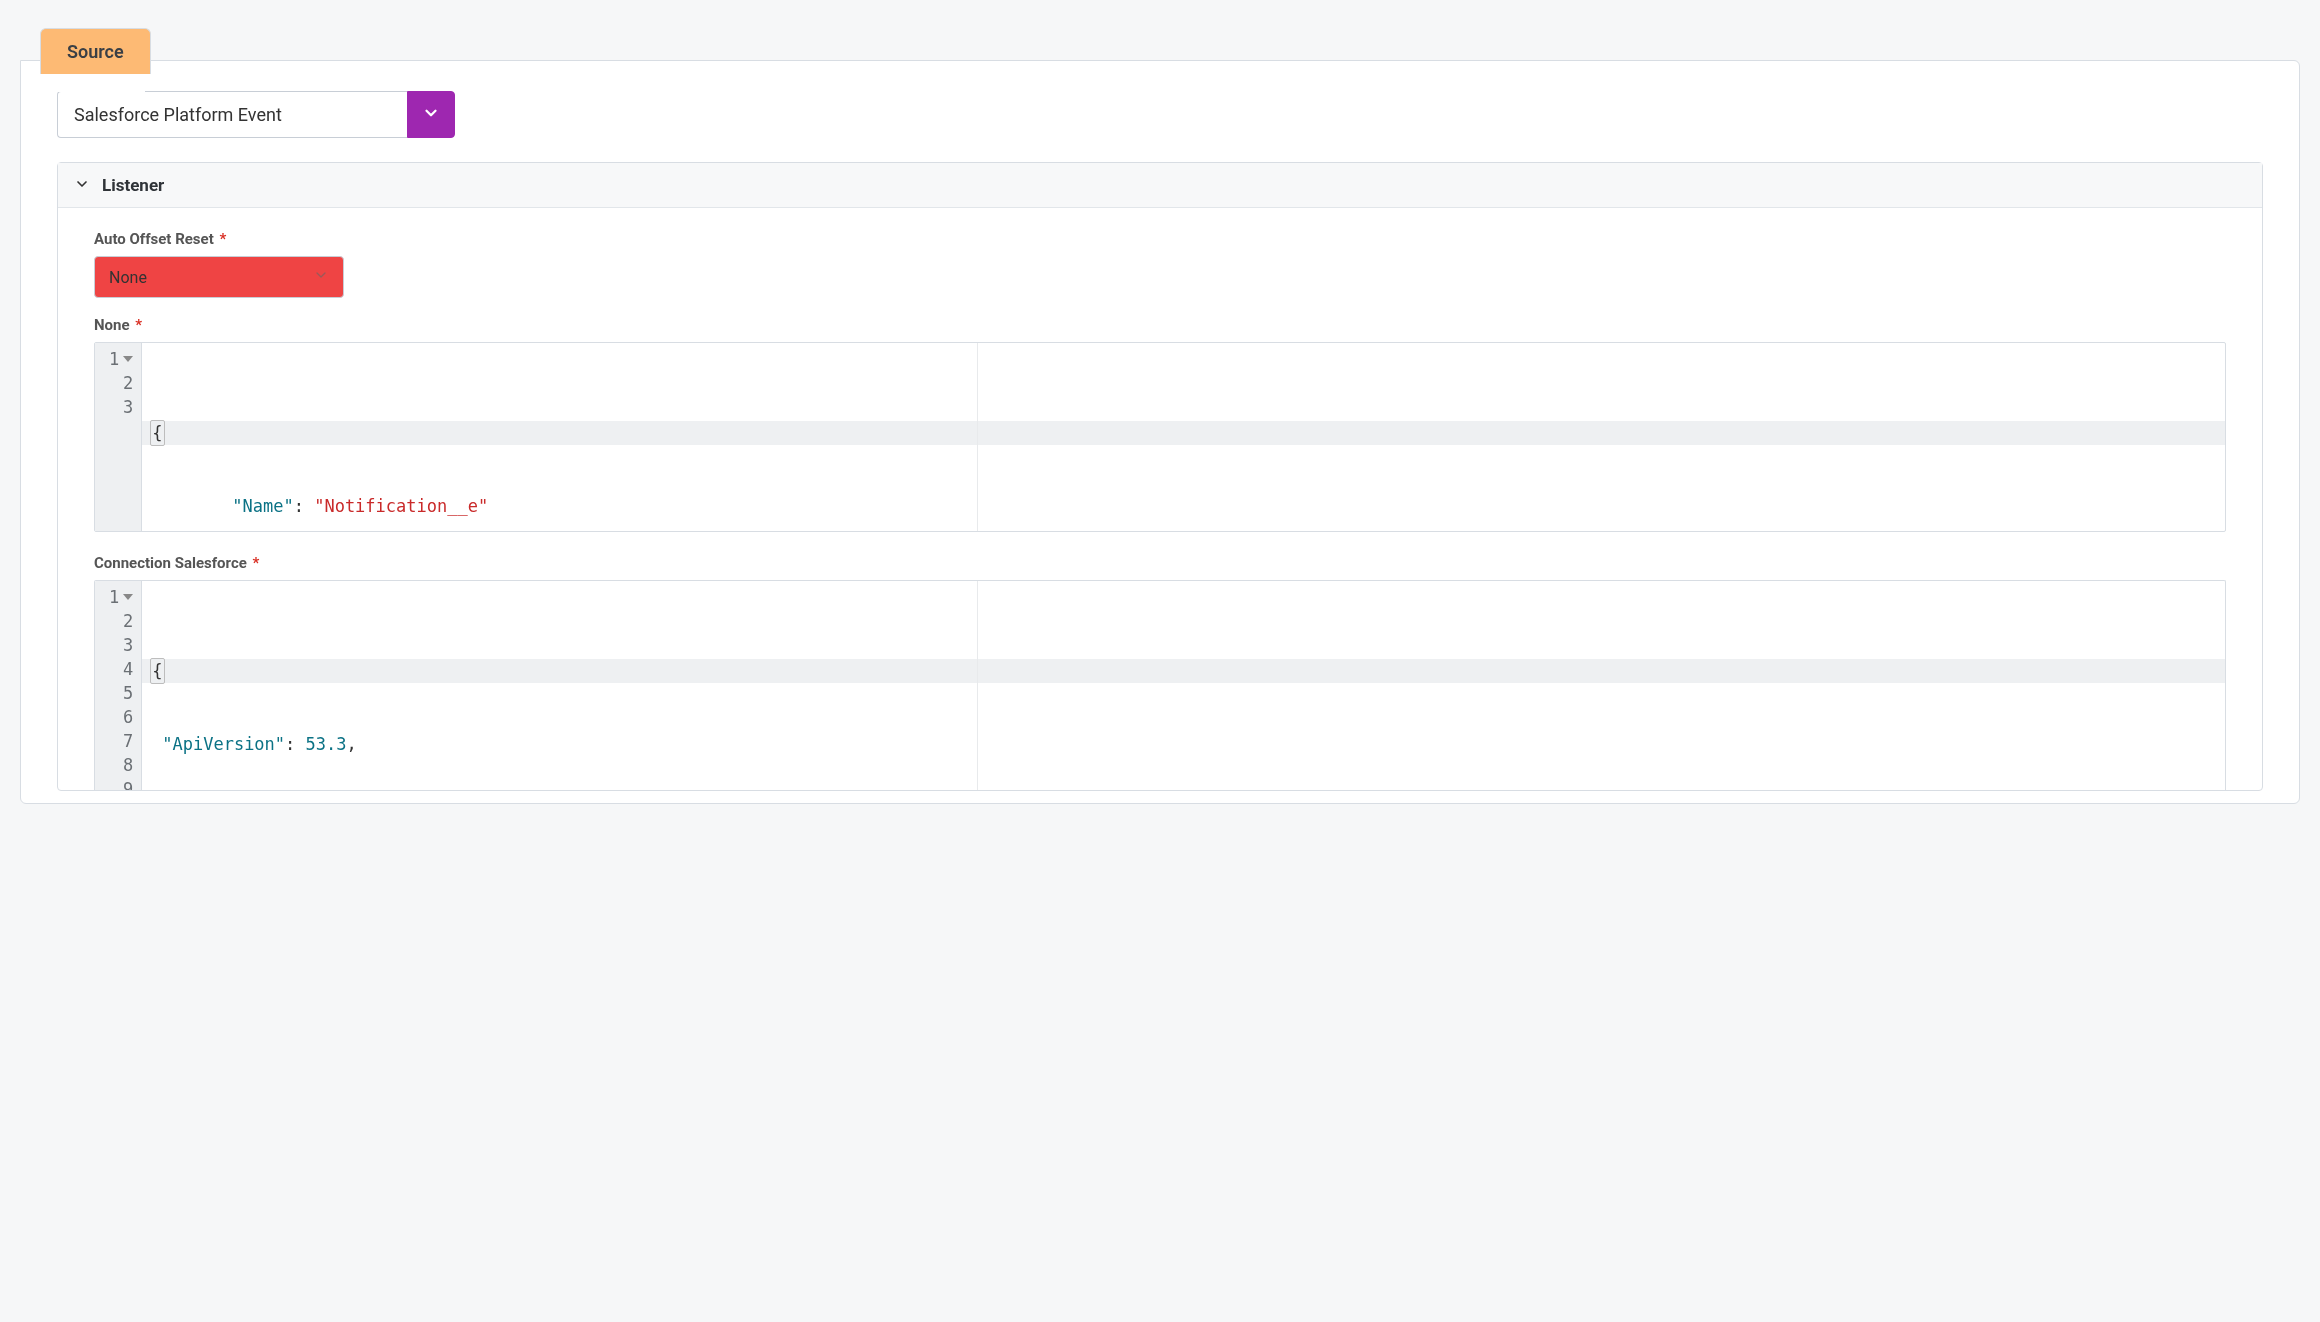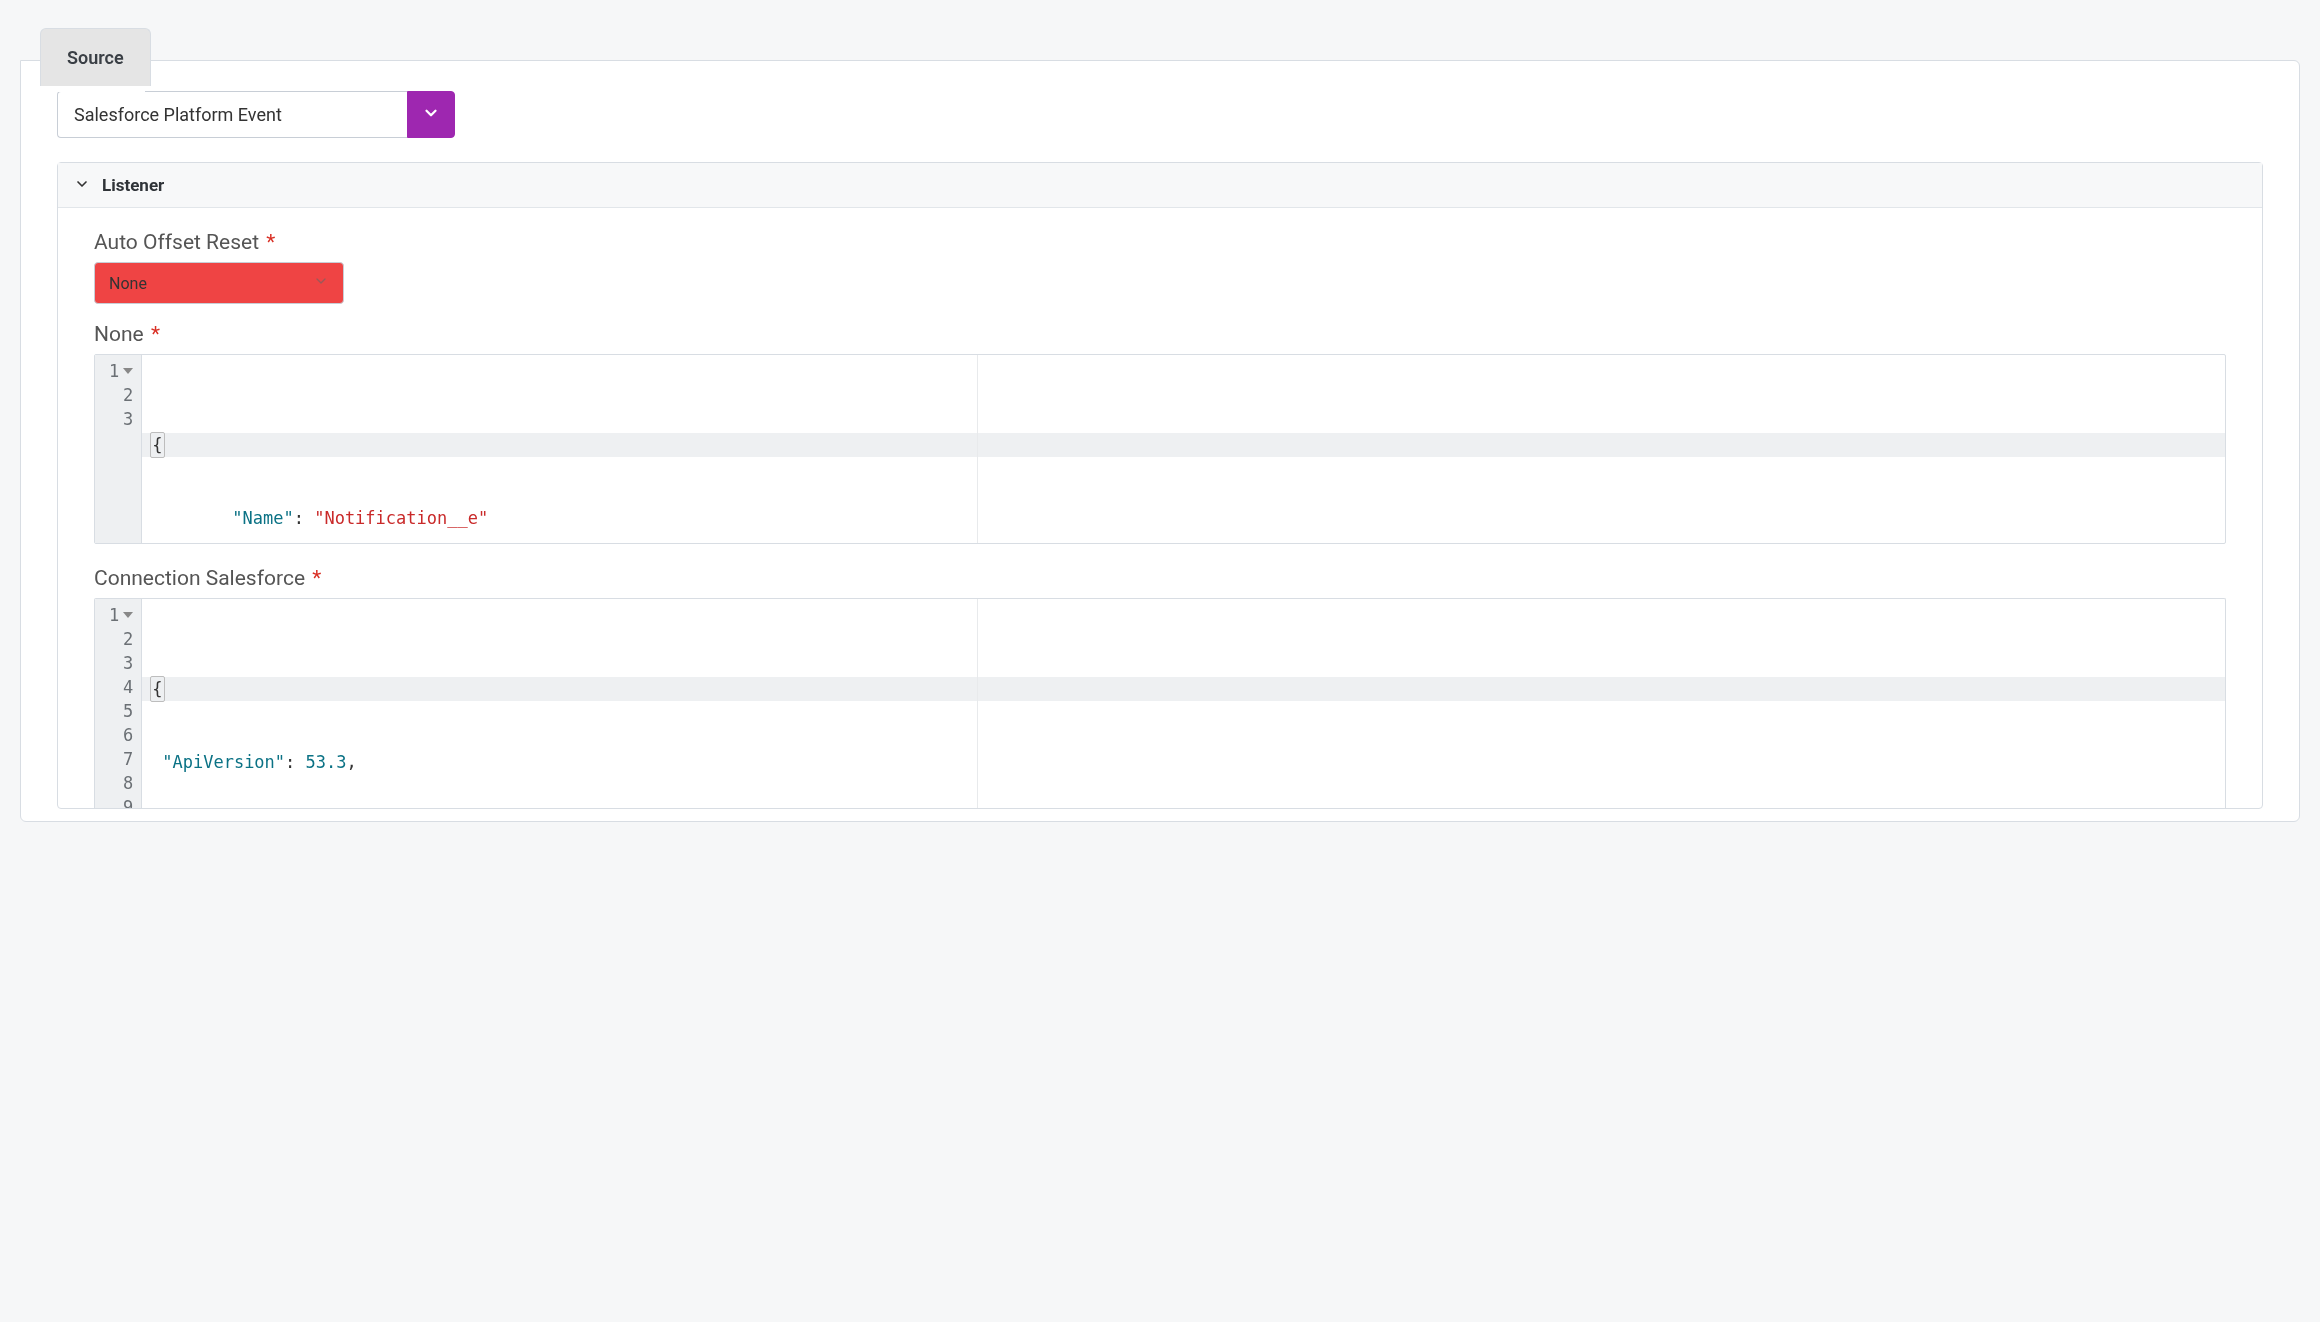--- a/index.html
+++ b/index.html
@@ -13,24 +13,24 @@
     padding: 20px;
   }
   .outer-panel {
     position: relative;
     margin-top: 40px;
   }
   .tab {
     position: absolute;
     top: -32px;
     left: 20px;
-    background: #e5e5e5;
+    background: #fdba74;
     border: 1px solid #d8dde3;
     border-bottom: none;
-    padding: 18px 26px;
+    padding: 12px 26px;
     border-radius: 6px 6px 0 0;
     font-weight: 600;
     font-size: 18px;
     color: #3a3f45;
     z-index: 2;
   }
   .panel {
     background: #fff;
     border: 1px solid #d8dde3;
     border-radius: 0 6px 6px 6px;
@@ -88,24 +88,25 @@
   .section-header svg { width: 16px; height: 16px; }
   .section-title {
     font-weight: 700;
     font-size: 17px;
     color: #2f3338;
   }
   .section-body {
     padding: 22px 36px 0 36px;
   }
   .field-label {
-    font-size: 21px;
+    font-size: 15px;
     color: #555;
     margin-bottom: 8px;
     display: block;
+    font-weight: bold;
   }
   .req { color: #d93025; margin-left: 2px; }
   .dropdown {
     border: 1px solid #c8ced6;
     border-radius: 4px;
     padding: 10px 14px;
     width: 250px;
     display: flex;
     align-items: center;
     justify-content: space-between;

